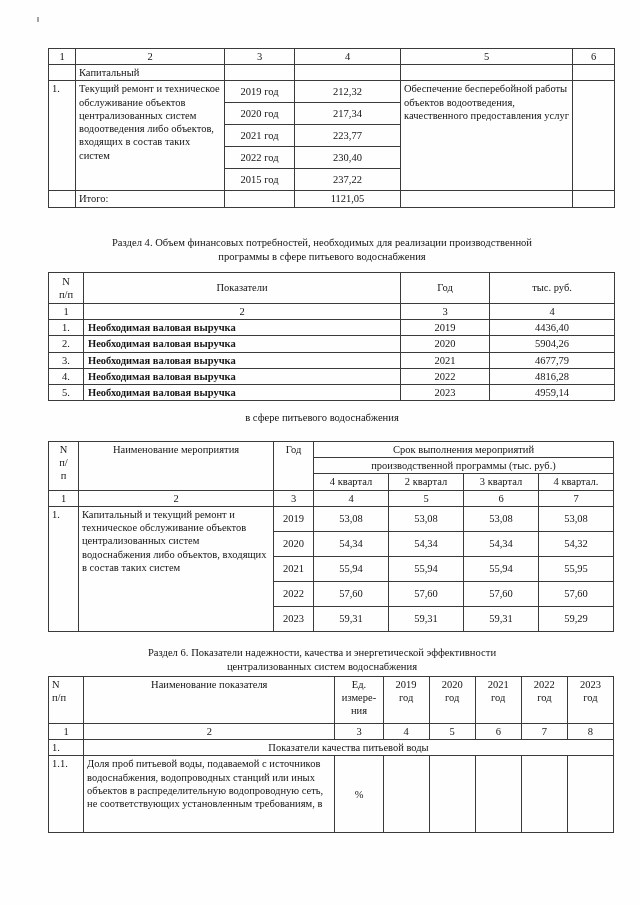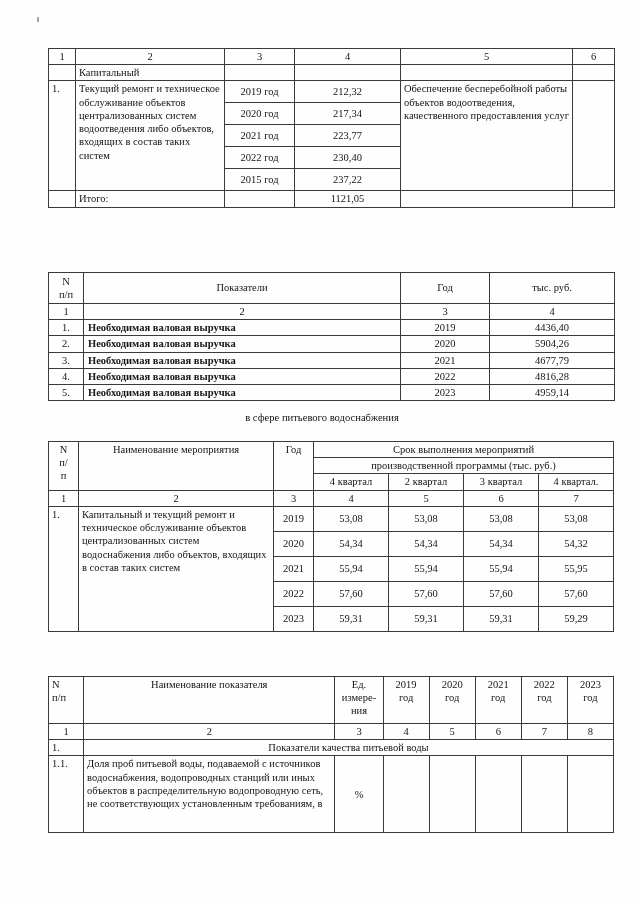--- a/index.html
+++ b/index.html
@@ -176,20 +176,24 @@
       <td>&nbsp;</td>
       <td class="l">Итого:</td>
       <td>&nbsp;</td>
       <td class="c">1121,05</td>
       <td>&nbsp;</td>
       <td>&nbsp;</td>
     </tr>
   </tbody>
     </table>
 
+  <div class="heading h4">
+    <div>Раздел 4. Объем финансовых потребностей, необходимых для реализации производственной</div>
+    <div>программы в сфере питьевого водоснабжения</div>
+  </div>
 
   <table class="tbl2">
     <colgroup>
       <col class="t2-num">
         <col class="t2-name">
         <col class="t2-year">
         <col class="t2-val">
     </colgroup>
     <tbody>
         <tr>
@@ -317,20 +321,22 @@
       <td class="c mid" style="height:22px">2023</td>
       <td class="c mid">59,31</td>
       <td class="c mid">59,31</td>
       <td class="c mid">59,31</td>
       <td class="c mid">59,29</td>
     </tr>
   </tbody>
     </table>
 
   <div class="heading h6">
+    <div>Раздел 6. Показатели надежности, качества и энергетической эффективности</div>
+    <div>централизованных систем водоснабжения</div>
   </div>
 
   <table class="tbl4">
     <colgroup>
       <col class="t4-num">
         <col class="t4-name">
         <col class="t4-unit">
       <col class="t4-yr">
         <col class="t4-yr">
         <col class="t4-yr">

